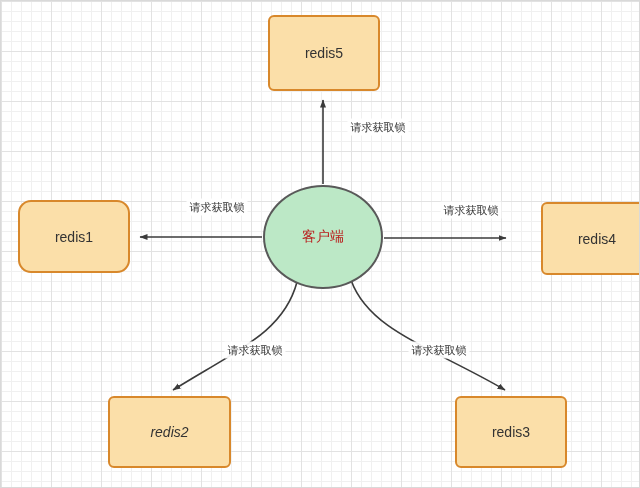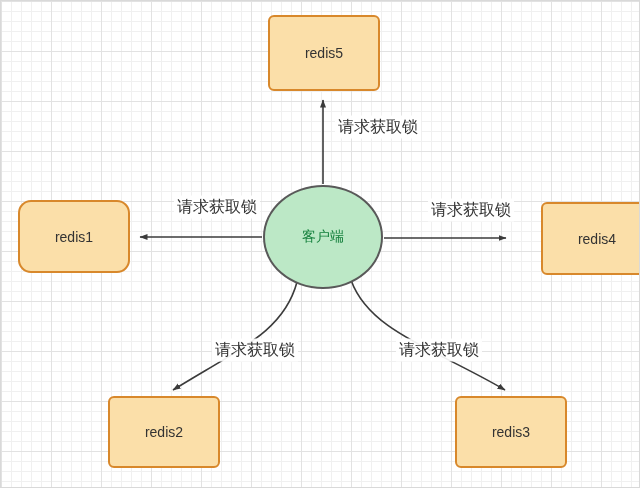--- a/index.html
+++ b/index.html
@@ -37,40 +37,40 @@
     border-radius: 6px;
     display: flex;
     align-items: center;
     justify-content: center;
     font-size: 14px;
     color: #333333;
   }
   .node-redis5 { left: 267px; top: 14px;  width: 112px; height: 76px; }
   .node-redis1 { left: 17px;  top: 199px; width: 112px; height: 73px; border-radius: 13px; }
   .node-redis4 { left: 540px; top: 201px; width: 112px; height: 73px; }
-  .node-redis2 { left: 107px; top: 395px; width: 112px; height: 72px; }
+  .node-redis2 { left: 107px; top: 395px; width: 123px; height: 72px; font-style: italic; }
   .node-redis3 { left: 454px; top: 395px; width: 112px; height: 72px; text-align: center; }
   .node-client {
     position: absolute;
     left: 262px; top: 184px;
     width: 120px; height: 104px;
     box-sizing: border-box;
     background: #bce8c6;
     border: 2px solid #595959;
     border-radius: 50%;
     display: flex;
     align-items: center;
     justify-content: center;
     font-size: 14px;
-    color: #15803d;
+    color: #b91c1c;
   }
   .edge-label {
     position: absolute;
     transform: translate(-50%, -50%);
-    font-size: 16px;
+    font-size: 11px;
     color: #333333;
     background: rgba(255,255,255,0.92);
     padding: 1px 3px;
     white-space: nowrap;
   }
   .edge-label-redis5 { left: 377px; top: 126px; }
   .edge-label-redis1 { left: 216px; top: 206px; }
   .edge-label-redis4 { left: 470px; top: 209px; }
   .edge-label-redis2 { left: 254px; top: 349px; }
   .edge-label-redis3 { left: 438px; top: 349px; }

